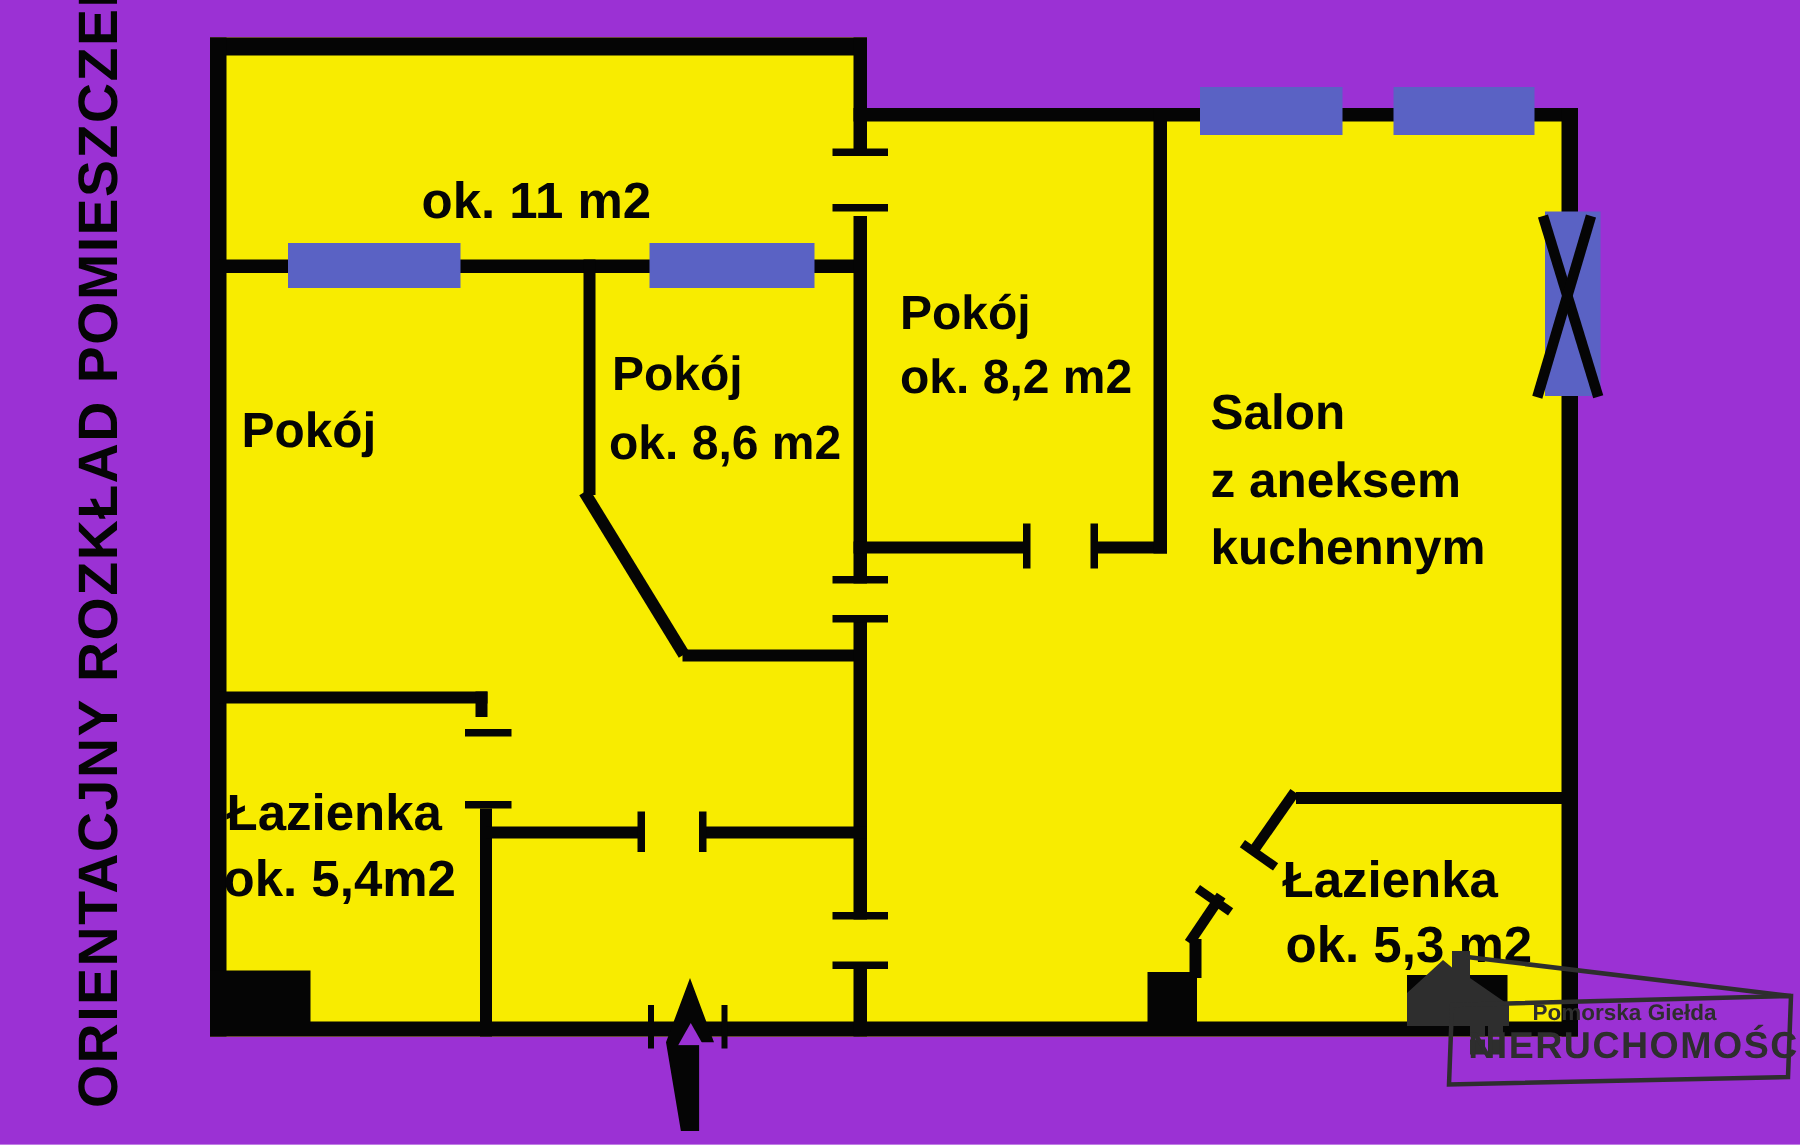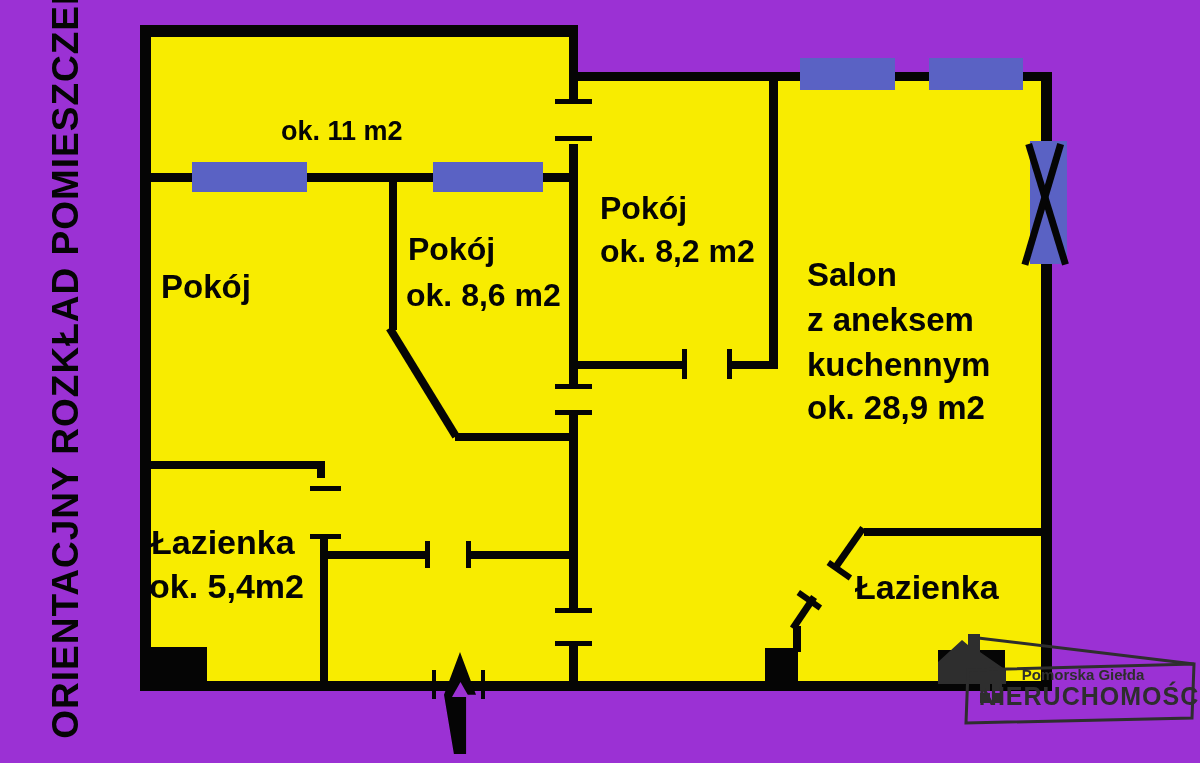--- a/index.html
+++ b/index.html
@@ -102,40 +102,40 @@
   <div class="win" style="left:929px;top:58px;width:94px;height:32px;"></div>
   <div class="win" style="left:1030px;top:141px;width:37px;height:123px;"></div>
   <div class="wall rot" style="left:1032px;top:143px;width:126px;height:7px;transform:rotate(73deg);"></div>
   <div class="wall rot" style="left:1064px;top:145px;width:126px;height:7px;transform:rotate(106.5deg);"></div>
 
   <div class="wall" style="left:432px;top:670px;width:4px;height:29px;"></div>
   <div class="wall" style="left:481px;top:670px;width:4px;height:29px;"></div>
   <div class="arrow-head"></div>
   <div class="arrow-notch"></div>
 
-  <div class="label" style="left:281px;top:117px;font-size:27px;">ok. 11 m2</div>
+  <div class="label" style="left:281px;top:117px;font-size:34px;">ok. 11 m2</div>
 
   <div class="label" style="left:161px;top:270px;font-size:33px;">Pokój</div>
 
   <div class="label" style="left:408px;top:233px;font-size:32px;">Pokój</div>
   <div class="label" style="left:406px;top:279px;font-size:32px;">ok. 8,6 m2</div>
 
   <div class="label" style="left:600px;top:192px;font-size:32px;">Pokój</div>
   <div class="label" style="left:600px;top:235px;font-size:32px;">ok. 8,2 m2</div>
 
   <div class="label" style="left:807px;top:258px;font-size:33px;">Salon</div>
   <div class="label" style="left:807px;top:348px;font-size:33px;">kuchennym</div>
   <div class="label" style="left:807px;top:303px;font-size:33px;">z aneksem</div>
-  <div class="label" style="left:807px;top:391px;font-size:33px;">ok. 28,9 m2</div>
 
   <div class="label" style="left:151px;top:525px;font-size:34px;">Łazienka</div>
   <div class="label" style="left:149px;top:569px;font-size:34px;">ok. 5,4m2</div>
 
 
   <div class="label" style="left:855px;top:570px;font-size:34px;">Łazienka</div>
+  <div class="label" style="left:857px;top:613px;font-size:34px;">ok. 5,3 m2</div>
 
 
   <svg class="logo-svg" width="272" height="135" viewBox="0 0 272 135">
     <polygon points="10,56 10,34 34,12 40,17 40,6 52,6 52,24 78,42 78,56" fill="#2e2e2e"></polygon>
     <line x1="50" y1="10" x2="266" y2="36" stroke="#2e2e2e" stroke-width="3"></line>
     <polygon points="40,42 266,36 264,90 38,95" fill="none" stroke="#2e2e2e" stroke-width="3"></polygon>
     <g fill="#2e2e2e">
       <rect x="52" y="53" width="10" height="10"></rect>
       <rect x="64" y="53" width="10" height="10"></rect>
       <rect x="52" y="65" width="10" height="10"></rect>

